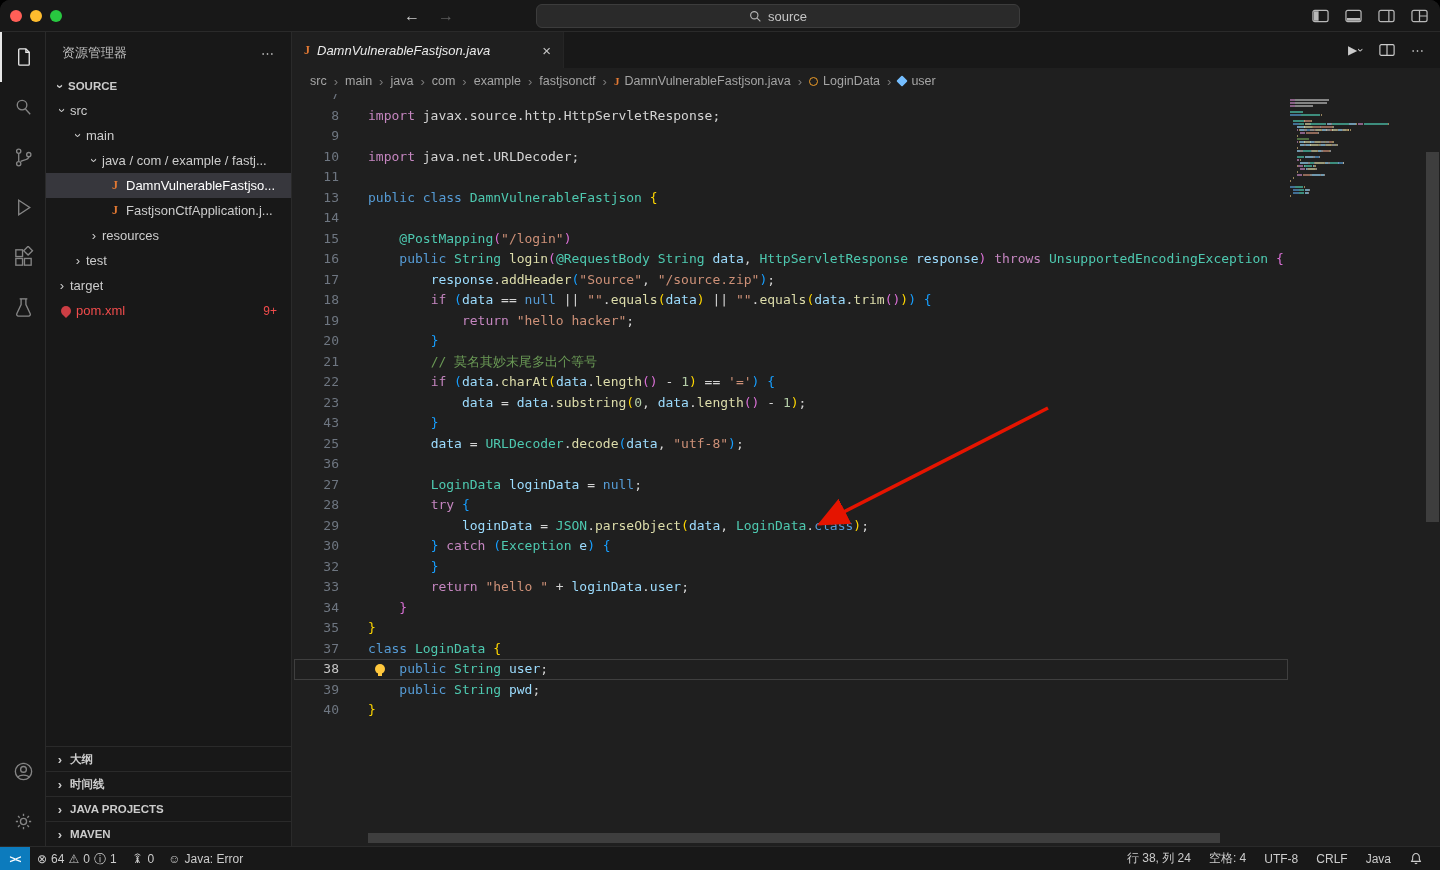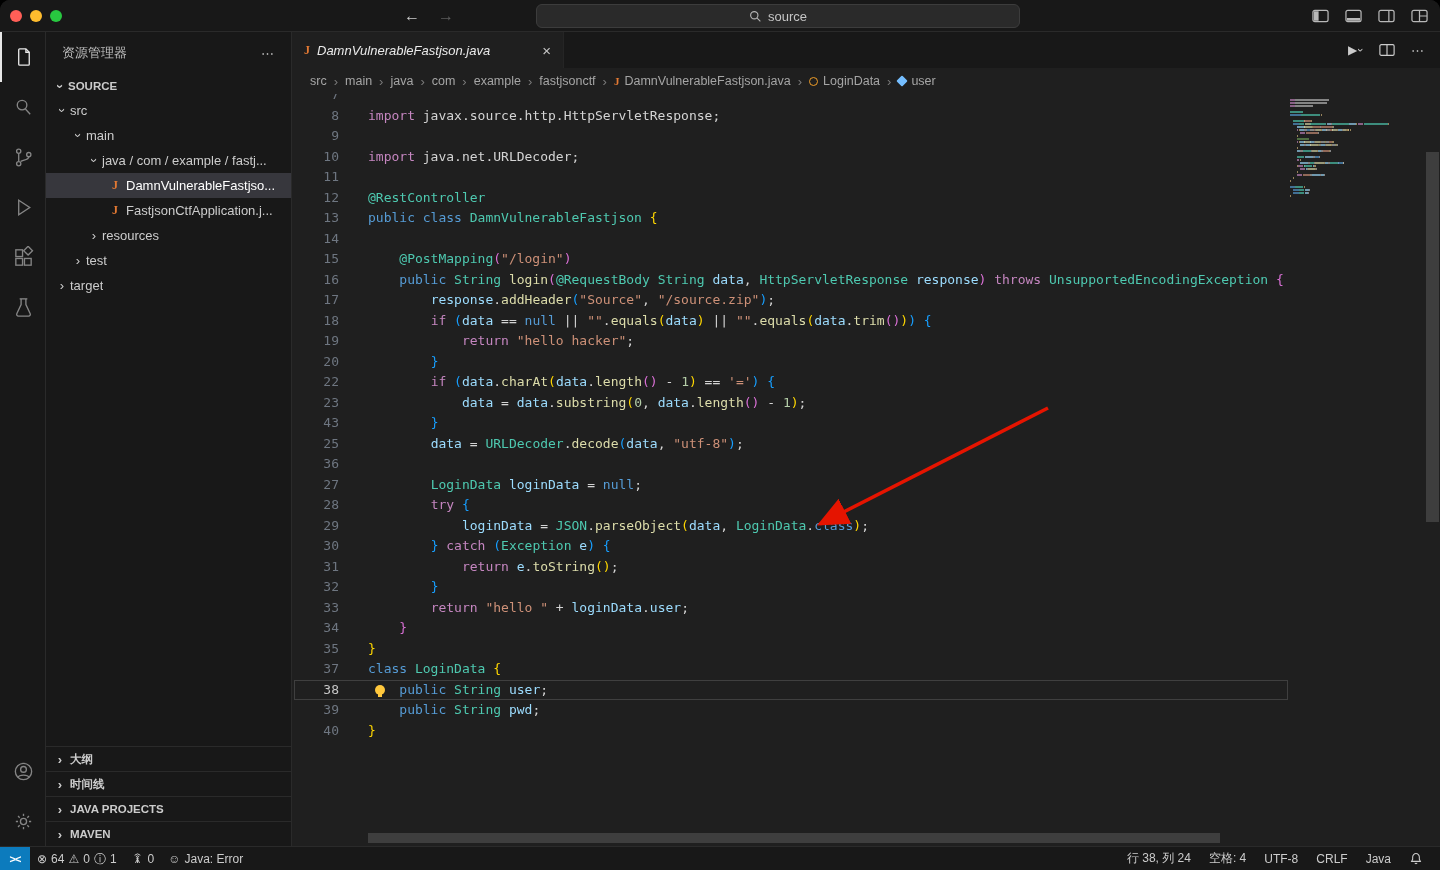--- a/index.html
+++ b/index.html
@@ -241,20 +241,25 @@
             <span class="tree-label">resources</span>
           </div>
           <div class="tree-row" style="padding-left: 24px;">
             <span class="chev">›</span>
             <span class="tree-label">test</span>
           </div>
           <div class="tree-row" style="padding-left: 8px;">
             <span class="chev">›</span>
             <span class="tree-label">target</span>
           </div>
+          <div class="tree-row err" style="padding-left: 15px;">
+            <span class="ficon pom"></span>
+            <span class="tree-label">pom.xml</span>
+            <span class="tree-badge">9+</span>
+          </div>
         </div>
       <div class="side-bottom">
         <div class="bottom-row">
             <span class="chev">›</span>
             <span>大纲</span>
           </div>
         <div class="bottom-row">
             <span class="chev">›</span>
             <span>时间线</span>
           </div>
@@ -330,39 +335,38 @@
             <span>user</span>
           </span>
         </div>
       <div class="code-area">
         <div class="code-scroll">
             <div class="line-row"><div class="gutter">7</div><div class="line-text"></div></div>
             <div class="line-row"><div class="gutter">8</div><div class="line-text"><span class="tk-k">import</span><span class="tk-p"> javax.source.http.HttpServletResponse;</span></div></div>
             <div class="line-row"><div class="gutter">9</div></div>
             <div class="line-row"><div class="gutter">10</div><div class="line-text"><span class="tk-k">import</span><span class="tk-p"> java.net.URLDecoder;</span></div></div>
             <div class="line-row"><div class="gutter">11</div><div class="line-text"></div></div>
-            <div class="line-row"><div class="gutter">12</div><div class="line-text"><span class="tk-t">@RestController</span></div></div>
             <div class="line-row"><div class="gutter">13</div><div class="line-text"><span class="tk-d">public class </span><span class="tk-t">DamnVulnerableFastjson</span><span class="tk-p"> </span><span class="tk-b1">{</span></div></div>
             <div class="line-row"><div class="gutter">14</div><div class="line-text"></div></div>
             <div class="line-row"><div class="gutter">15</div><div class="line-text"><span class="tk-p">    </span><span class="tk-t">@PostMapping</span><span class="tk-b2">(</span><span class="tk-s">"/login"</span><span class="tk-b2">)</span></div></div>
             <div class="line-row"><div class="gutter">16</div><div class="line-text"><span class="tk-p">    </span><span class="tk-d">public </span><span class="tk-t">String</span><span class="tk-p"> </span><span class="tk-f">login</span><span class="tk-b2">(</span><span class="tk-t">@RequestBody</span><span class="tk-p"> </span><span class="tk-t">String</span><span class="tk-p"> </span><span class="tk-v">data</span><span class="tk-p">, </span><span class="tk-t">HttpServletResponse</span><span class="tk-p"> </span><span class="tk-v">response</span><span class="tk-b2">)</span><span class="tk-p"> </span><span class="tk-k">throws</span><span class="tk-p"> </span><span class="tk-t">UnsupportedEncodingException</span><span class="tk-p"> </span><span class="tk-b2">{</span></div></div>
             <div class="line-row"><div class="gutter">17</div><div class="line-text"><span class="tk-p">        </span><span class="tk-v">response</span><span class="tk-p">.</span><span class="tk-f">addHeader</span><span class="tk-b3">(</span><span class="tk-s">"Source"</span><span class="tk-p">, </span><span class="tk-s">"/source.zip"</span><span class="tk-b3">)</span><span class="tk-p">;</span></div></div>
             <div class="line-row"><div class="gutter">18</div><div class="line-text"><span class="tk-p">        </span><span class="tk-k">if</span><span class="tk-p"> </span><span class="tk-b3">(</span><span class="tk-v">data</span><span class="tk-p"> == </span><span class="tk-d">null</span><span class="tk-p"> || </span><span class="tk-s">""</span><span class="tk-p">.</span><span class="tk-f">equals</span><span class="tk-b1">(</span><span class="tk-v">data</span><span class="tk-b1">)</span><span class="tk-p"> || </span><span class="tk-s">""</span><span class="tk-p">.</span><span class="tk-f">equals</span><span class="tk-b1">(</span><span class="tk-v">data</span><span class="tk-p">.</span><span class="tk-f">trim</span><span class="tk-b2">()</span><span class="tk-b1">)</span><span class="tk-b3">)</span><span class="tk-p"> </span><span class="tk-b3">{</span></div></div>
             <div class="line-row"><div class="gutter">19</div><div class="line-text"><span class="tk-p">            </span><span class="tk-k">return</span><span class="tk-p"> </span><span class="tk-s">"hello hacker"</span><span class="tk-p">;</span></div></div>
             <div class="line-row"><div class="gutter">20</div><div class="line-text"><span class="tk-p">        </span><span class="tk-b3">}</span></div></div>
+            <div class="line-row"><div class="gutter">21</div><div class="line-text"><span class="tk-p">        </span><span class="tk-c">// 莫名其妙末尾多出个等号</span></div></div>
             <div class="line-row"><div class="gutter">22</div><div class="line-text"><span class="tk-p">        </span><span class="tk-k">if</span><span class="tk-p"> </span><span class="tk-b3">(</span><span class="tk-v">data</span><span class="tk-p">.</span><span class="tk-f">charAt</span><span class="tk-b1">(</span><span class="tk-v">data</span><span class="tk-p">.</span><span class="tk-f">length</span><span class="tk-b2">()</span><span class="tk-p"> - </span><span class="tk-n">1</span><span class="tk-b1">)</span><span class="tk-p"> == </span><span class="tk-s">'='</span><span class="tk-b3">)</span><span class="tk-p"> </span><span class="tk-b3">{</span></div></div>
             <div class="line-row"><div class="gutter">23</div><div class="line-text"><span class="tk-p">            </span><span class="tk-v">data</span><span class="tk-p"> = </span><span class="tk-v">data</span><span class="tk-p">.</span><span class="tk-f">substring</span><span class="tk-b1">(</span><span class="tk-n">0</span><span class="tk-p">, </span><span class="tk-v">data</span><span class="tk-p">.</span><span class="tk-f">length</span><span class="tk-b2">()</span><span class="tk-p"> - </span><span class="tk-n">1</span><span class="tk-b1">)</span><span class="tk-p">;</span></div></div>
             <div class="line-row"><div class="gutter">43</div><div class="line-text"><span class="tk-p">        </span><span class="tk-b3">}</span></div></div>
             <div class="line-row"><div class="gutter">25</div><div class="line-text"><span class="tk-p">        </span><span class="tk-v">data</span><span class="tk-p"> = </span><span class="tk-t">URLDecoder</span><span class="tk-p">.</span><span class="tk-f">decode</span><span class="tk-b3">(</span><span class="tk-v">data</span><span class="tk-p">, </span><span class="tk-s">"utf-8"</span><span class="tk-b3">)</span><span class="tk-p">;</span></div></div>
             <div class="line-row"><div class="gutter">36</div><div class="line-text"></div></div>
             <div class="line-row"><div class="gutter">27</div><div class="line-text"><span class="tk-p">        </span><span class="tk-t">LoginData</span><span class="tk-p"> </span><span class="tk-v">loginData</span><span class="tk-p"> = </span><span class="tk-d">null</span><span class="tk-p">;</span></div></div>
             <div class="line-row"><div class="gutter">28</div><div class="line-text"><span class="tk-p">        </span><span class="tk-k">try</span><span class="tk-p"> </span><span class="tk-b3">{</span></div></div>
             <div class="line-row"><div class="gutter">29</div><div class="line-text"><span class="tk-p">            </span><span class="tk-v">loginData</span><span class="tk-p"> = </span><span class="tk-t">JSON</span><span class="tk-p">.</span><span class="tk-f">parseObject</span><span class="tk-b1">(</span><span class="tk-v">data</span><span class="tk-p">, </span><span class="tk-t">LoginData</span><span class="tk-p">.</span><span class="tk-d">class</span><span class="tk-b1">)</span><span class="tk-p">;</span></div></div>
             <div class="line-row"><div class="gutter">30</div><div class="line-text"><span class="tk-p">        </span><span class="tk-b3">}</span><span class="tk-p"> </span><span class="tk-k">catch</span><span class="tk-p"> </span><span class="tk-b3">(</span><span class="tk-t">Exception</span><span class="tk-p"> </span><span class="tk-v">e</span><span class="tk-b3">)</span><span class="tk-p"> </span><span class="tk-b3">{</span></div></div>
-            <div class="line-row"><div class="gutter">31</div><div class="line-text"><span class="tk-p">            </span><span class="tk-k">return</span><span class="tk-p"> </span><span class="tk-v">e</span><span class="tk-p">.</span><span class="tk-f">toString</span><span class="tk-b1">()</span><span class="tk-p">;</span></div></div>
             <div class="line-row"><div class="gutter">32</div><div class="line-text"><span class="tk-p">        </span><span class="tk-b3">}</span></div></div>
             <div class="line-row"><div class="gutter">33</div><div class="line-text"><span class="tk-p">        </span><span class="tk-k">return</span><span class="tk-p"> </span><span class="tk-s">"hello "</span><span class="tk-p"> + </span><span class="tk-v">loginData</span><span class="tk-p">.</span><span class="tk-v">user</span><span class="tk-p">;</span></div></div>
             <div class="line-row"><div class="gutter">34</div><div class="line-text"><span class="tk-p">    </span><span class="tk-b2">}</span></div></div>
             <div class="line-row"><div class="gutter">35</div><div class="line-text"><span class="tk-b1">}</span></div></div>
             <div class="line-row"><div class="gutter">37</div><div class="line-text"><span class="tk-d">class </span><span class="tk-t">LoginData</span><span class="tk-p"> </span><span class="tk-b1">{</span></div></div>
             <div class="line-row active"><div class="gutter">38</div><span class="lightbulb"></span><div class="line-text"><span class="tk-p">    </span><span class="tk-d">public </span><span class="tk-t">String</span><span class="tk-p"> </span><span class="tk-v">user</span><span class="tk-p">;</span></div></div>
             <div class="line-row"><div class="gutter">39</div><div class="line-text"><span class="tk-p">    </span><span class="tk-d">public </span><span class="tk-t">String</span><span class="tk-p"> </span><span class="tk-v">pwd</span><span class="tk-p">;</span></div></div>
             <div class="line-row"><div class="gutter">40</div><div class="line-text"><span class="tk-b1">}</span></div></div>
           </div>
         <div class="minimap">

